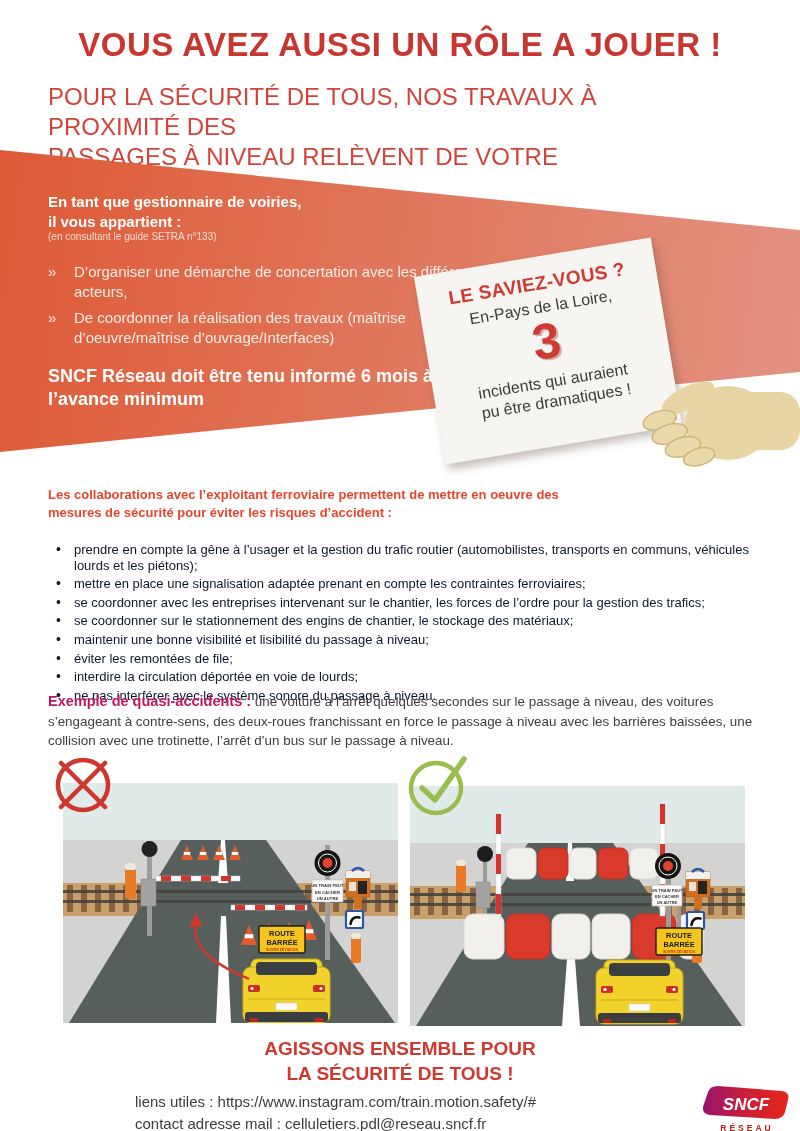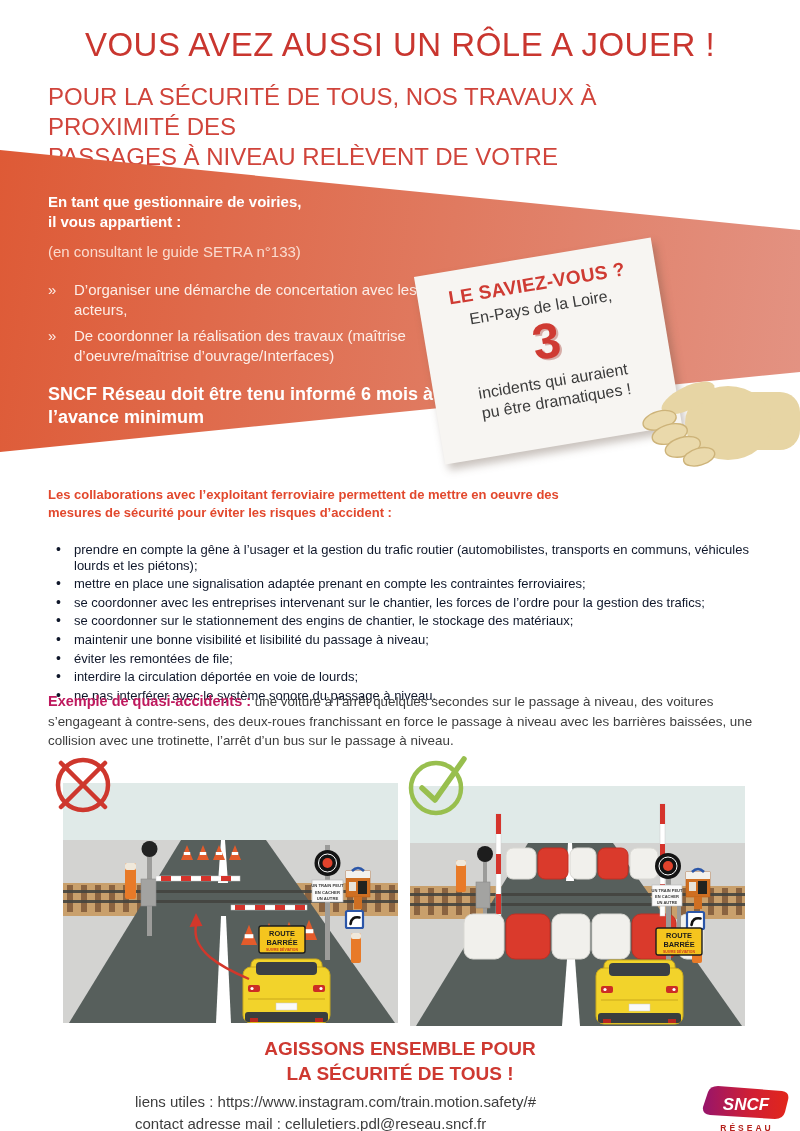--- a/index.html
+++ b/index.html
@@ -1,31 +1,31 @@
 <!DOCTYPE html>
 <html><head>
 <meta charset="utf-8">
 <style>
   html,body{margin:0;padding:0;background:#ffffff;}
   #page{position:relative;width:800px;height:1131px;overflow:hidden;background:#fff;
         font-family:"Liberation Sans",sans-serif;color:#3d3d3d;}
 
   
   .title{position:absolute;top:26px;left:0;width:100%;text-align:center;
-         font-size:33px;font-weight:normal;letter-spacing:.5px;color:#c9362f;}
+         font-size:33px;font-weight:bold;letter-spacing:.5px;color:#c9362f;}
   .subtitle{position:absolute;top:82px;left:48px;width:620px;
             font-size:24px;line-height:1.26;color:#d0443b;}
 
   
   .banner{position:absolute;top:150px;left:0;width:800px;height:310px;
           background:linear-gradient(98deg,#de5a36 0%,#e07a60 55%,#e39383 100%);
           clip-path:polygon(0 0,100% 25.8%,100% 71.6%,0 97.4%);color:#fff;}
   .banner-inner{position:absolute;top:42px;left:48px;width:440px;}
   .banner-h{font-size:15px;font-weight:bold;line-height:1.3;}
-  .banner-sub{font-size:15px;color:rgba(255,240,232,.85);margin-top:12px;}
+  .banner-sub{font-size:10px;color:rgba(255,240,232,.85);margin-top:0;}
   .banner-list{margin-top:20px;font-size:15px;line-height:1.3;color:rgba(255,248,244,.92);}
   .banner-li{display:flex;margin-bottom:7px;}
   .banner-li .mk{width:26px;flex:0 0 26px;}
   .banner-note{margin-top:18px;font-size:18px;font-weight:bold;line-height:1.3;color:#fff;}
 
   
   .card{position:absolute;top:256px;left:428px;width:240px;height:190px;
         background:#f7f5f2;transform:rotate(-9.5deg);z-index:2;
         box-shadow:3px 6px 9px rgba(96,76,64,.35);text-align:center;}
   .card-title{margin-top:16px;font-size:19px;font-weight:bold;color:#cf3b33;letter-spacing:.3px;}

